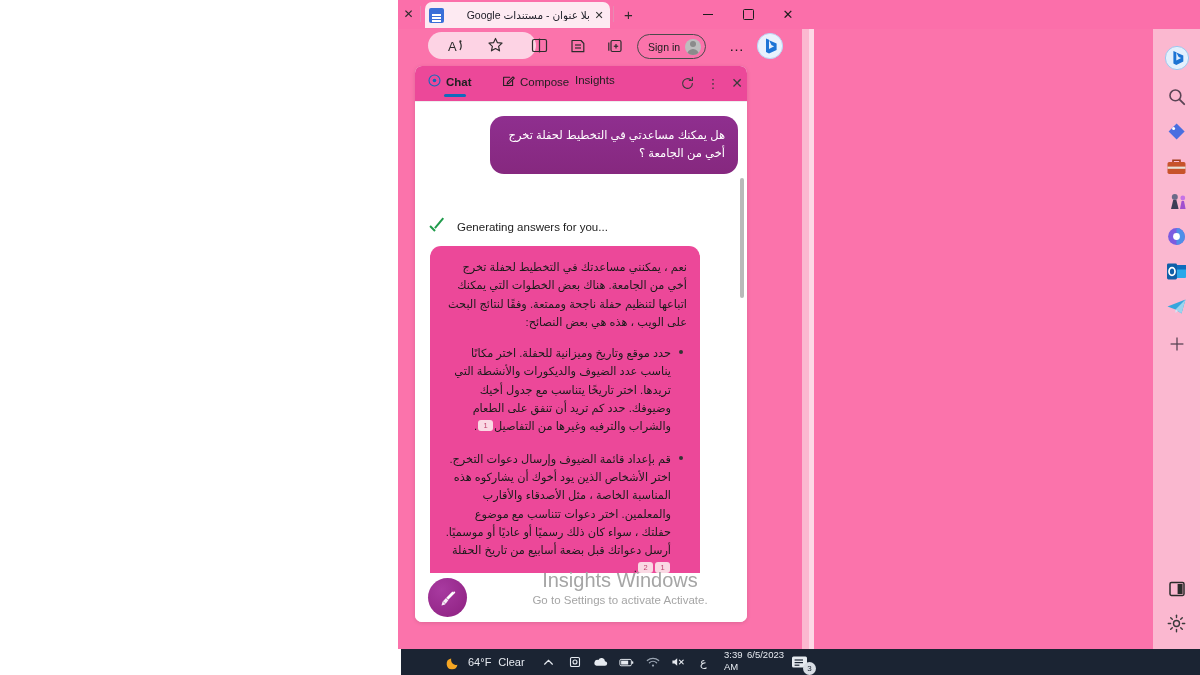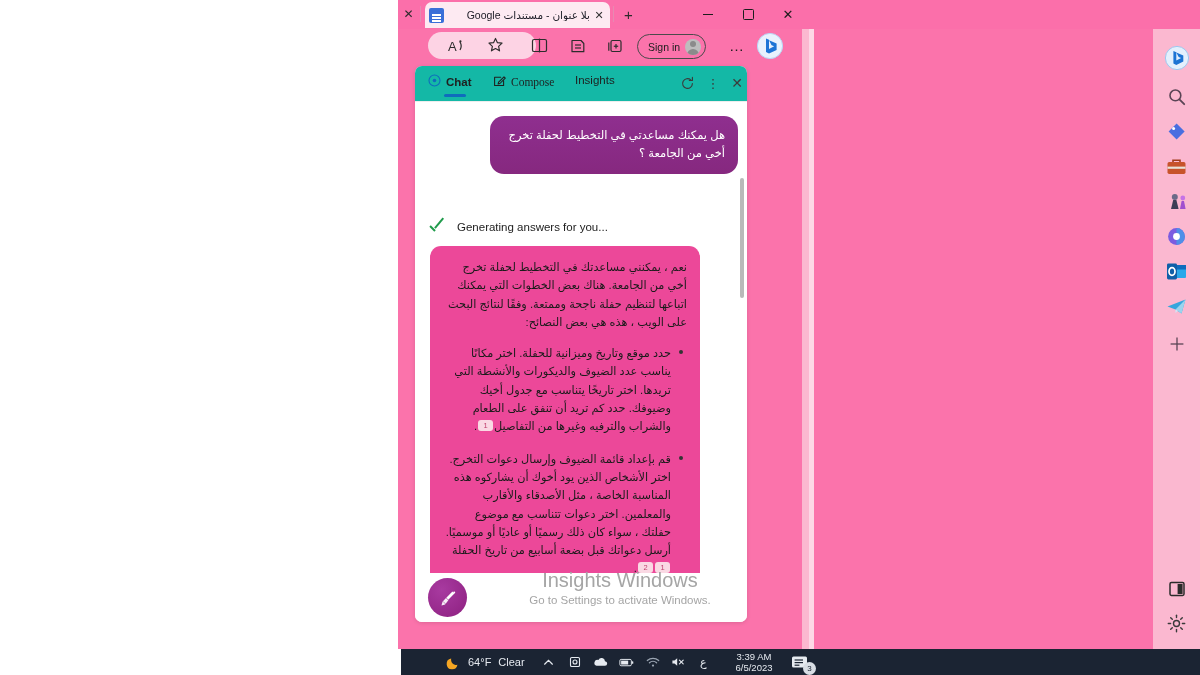--- a/index.html
+++ b/index.html
@@ -73,26 +73,26 @@
   .ico-dots{position:absolute;left:327px;top:4px;width:24px;height:25px;display:flex;align-items:center;justify-content:center;
             font-size:15px;color:#1e1e1e;letter-spacing:1px;}
   .bing-btn{position:absolute;left:358px;top:3px;width:28px;height:28px;}
 
   
   .chatpanel{
     position:absolute;left:17px;top:66px;width:332px;height:556px;
     background:#ffffff;border-radius:7px;overflow:hidden;
     box-shadow:0 1px 4px rgba(0,0,0,.12);
   }
-  .chat-head{position:relative;height:35px;border-bottom:1px solid #ededed;background:#14b8a6;}
+  .chat-head{position:relative;height:35px;border-bottom:1px solid #ededed;background:#ec4899;}
   .chip{
     position:absolute;top:8px;display:flex;align-items:center;gap:5px;font-size:11.5px;color:#1f1f1f;
   }
   .chip.chat{left:13px;}
-  .chip.compose{left:78px;font-family:Liberation Serif, serif;}
+  .chip.compose{left:87px;}
   .chip.insights{left:160px;}
   .chip .lbl{white-space:nowrap;}
   .chip.chat .lbl{font-weight:bold;}
   .tab-underline{position:absolute;left:29px;top:28px;width:22px;height:2.5px;background:#0f6cbd;border-radius:2px;}
   .head-ico{position:absolute;top:7px;width:20px;height:20px;display:flex;align-items:center;justify-content:center;color:#3b3b3b;}
   .ico-refresh{left:262px;}
   .ico-kebab{left:288px;font-size:13px;}
   .ico-xclose{left:312px;font-size:14px;}
 
   .chat-body{position:relative;height:472px;background:#fff;overflow:hidden;}
@@ -153,21 +153,21 @@
   .wm1{font-size:20px;line-height:24px;color:#a5a5a5;}
   .wm2{font-size:11.5px;line-height:16px;color:#a5a5a5;}
 
   
   .taskbar{position:absolute;left:401px;top:649px;width:799px;height:26px;background:#1b2433;color:#e6eaf0;}
   .tb-weather{position:absolute;left:45px;top:0;height:26px;display:flex;align-items:center;gap:7px;font-size:11px;}
   .moon{width:15px;height:15px;position:relative;}
   .tb-tray{position:absolute;left:140px;top:0;height:26px;display:flex;align-items:center;gap:11px;}
   .tb-tray .ti{width:15px;height:15px;display:flex;align-items:center;justify-content:center;color:#e6eaf0;}
   .tb-ime{position:absolute;left:299px;top:0;height:26px;display:flex;align-items:center;font-size:11px;}
-  .tb-clock{position:absolute;left:323px;top:0;height:26px;display:flex;flex-direction:column;justify-content:center;align-items:center;
+  .tb-clock{position:absolute;left:323px;top:0;height:26px;display:flex;flex-direction:row;justify-content:center;align-items:flex-start;
             font-size:9.5px;line-height:11.5px;width:60px;}
   .tb-notif{position:absolute;left:390px;top:0;height:26px;display:flex;align-items:center;}
   .tb-badge{position:absolute;left:402px;top:13px;width:13px;height:13px;border-radius:50%;background:#d8dde4;color:#1b2433;
             font-size:8px;display:flex;align-items:center;justify-content:center;}
 
   
   .page-sb-left{position:absolute;left:400px;top:484px;width:4px;height:67px;background:#dcdcdc;border-radius:2px;}
   .edge-strip{position:absolute;left:404px;top:0;width:7px;height:649px;background:#fbb8d0;}
   .edge-strip2{position:absolute;left:411px;top:0;width:5px;height:649px;background:#fdd8e6;}
 </style>
@@ -415,21 +415,21 @@
               <line x1="15.3" y1="3.7" x2="13.7" y2="5.3"></line>
               <line x1="5.3" y1="13.7" x2="3.7" y2="15.3"></line>
             </g>
           </svg>
       </div>
     </div>
   </div>
 
   <div class="watermark">
     <div class="wm1">Insights Windows</div>
-    <div class="wm2">Go to Settings to activate Windows.</div>
+    <div class="wm2">Go to Settings to activate Activate.</div>
   </div>
 
   <div class="taskbar">
     <div class="tb-weather">
       <span class="moon">
         <svg width="15" height="15" viewBox="0 0 15 15">
             <path d="M11.4 9.8A5.2 5.2 0 0 1 5.2 3.6a5.4 5.4 0 1 0 6.2 6.2z" fill="#f5a623"></path>
           </svg>
       </span>
       <span>64°F</span>

